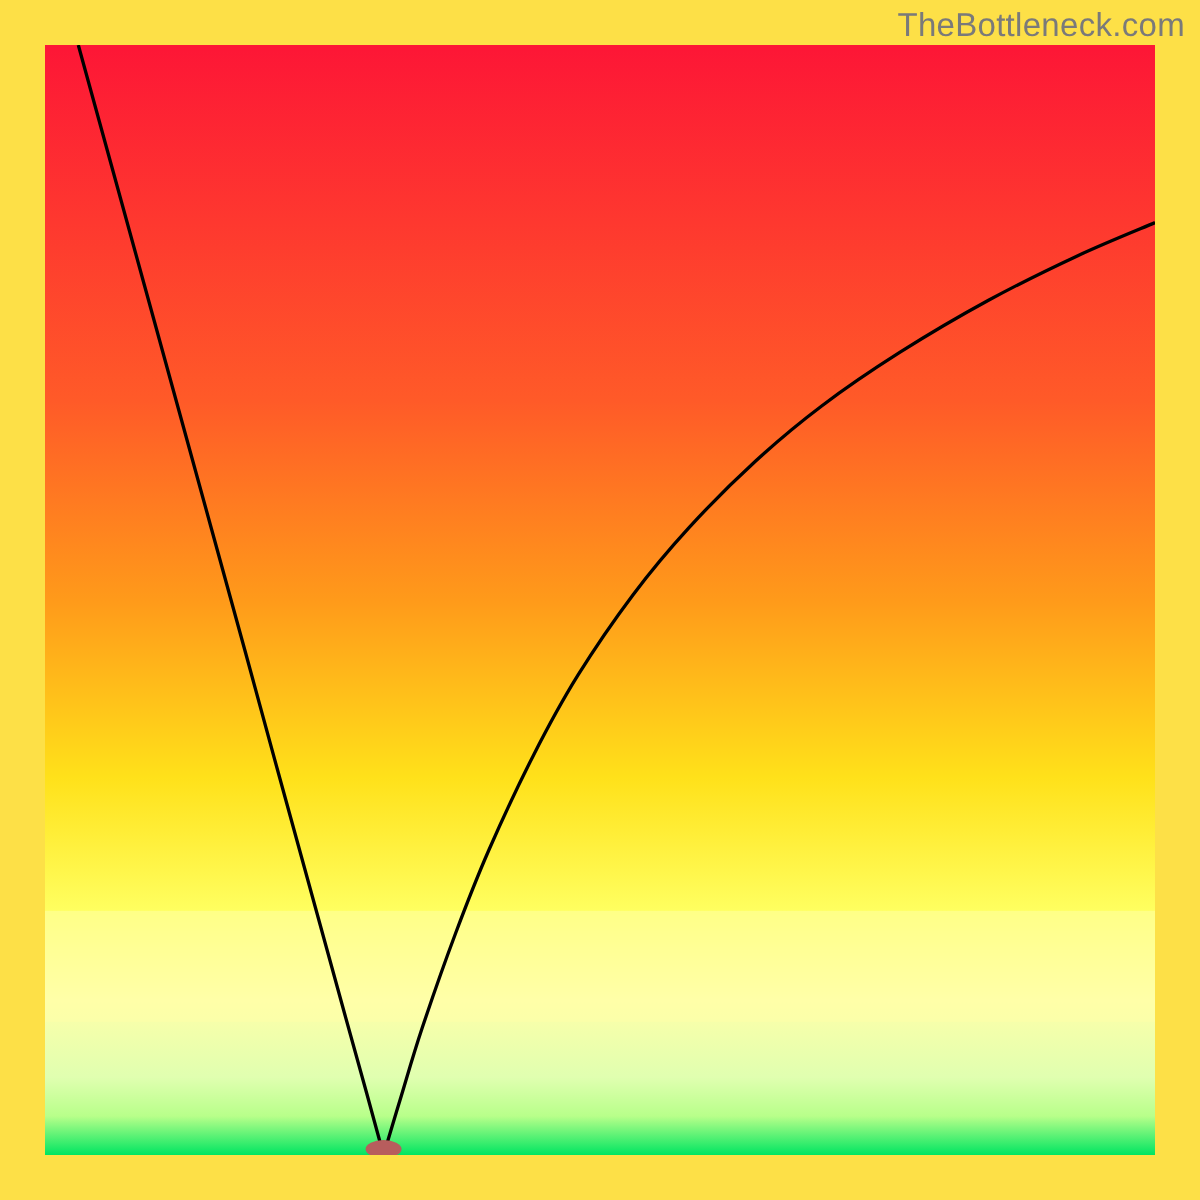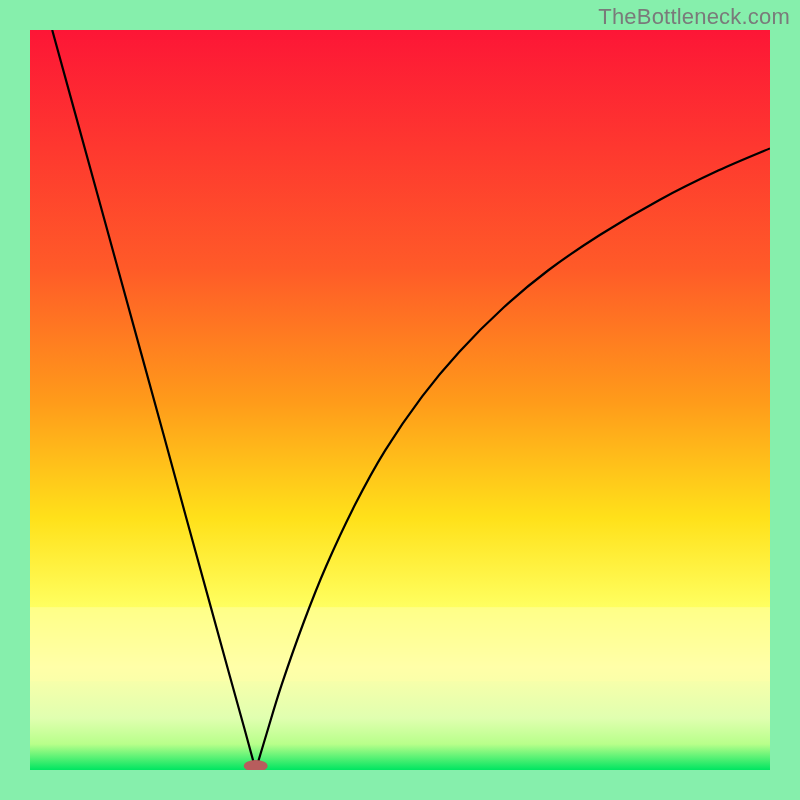--- a/index.html
+++ b/index.html
@@ -10,21 +10,21 @@
     background: #000;
     overflow: hidden;
     font-family: Arial, Helvetica, sans-serif;
   }
   .frame {
     position: absolute;
     left: 0;
     top: 0;
     width: 800px;
     height: 800px;
-    background: #86efac;
+    background: #fde047;
   }
   .watermark {
     position: absolute;
     top: 4px;
     right: 10px;
     color: #7a7a7a;
     font-size: 22px;
     font-weight: 500;
     letter-spacing: 0.2px;
     user-select: none;

